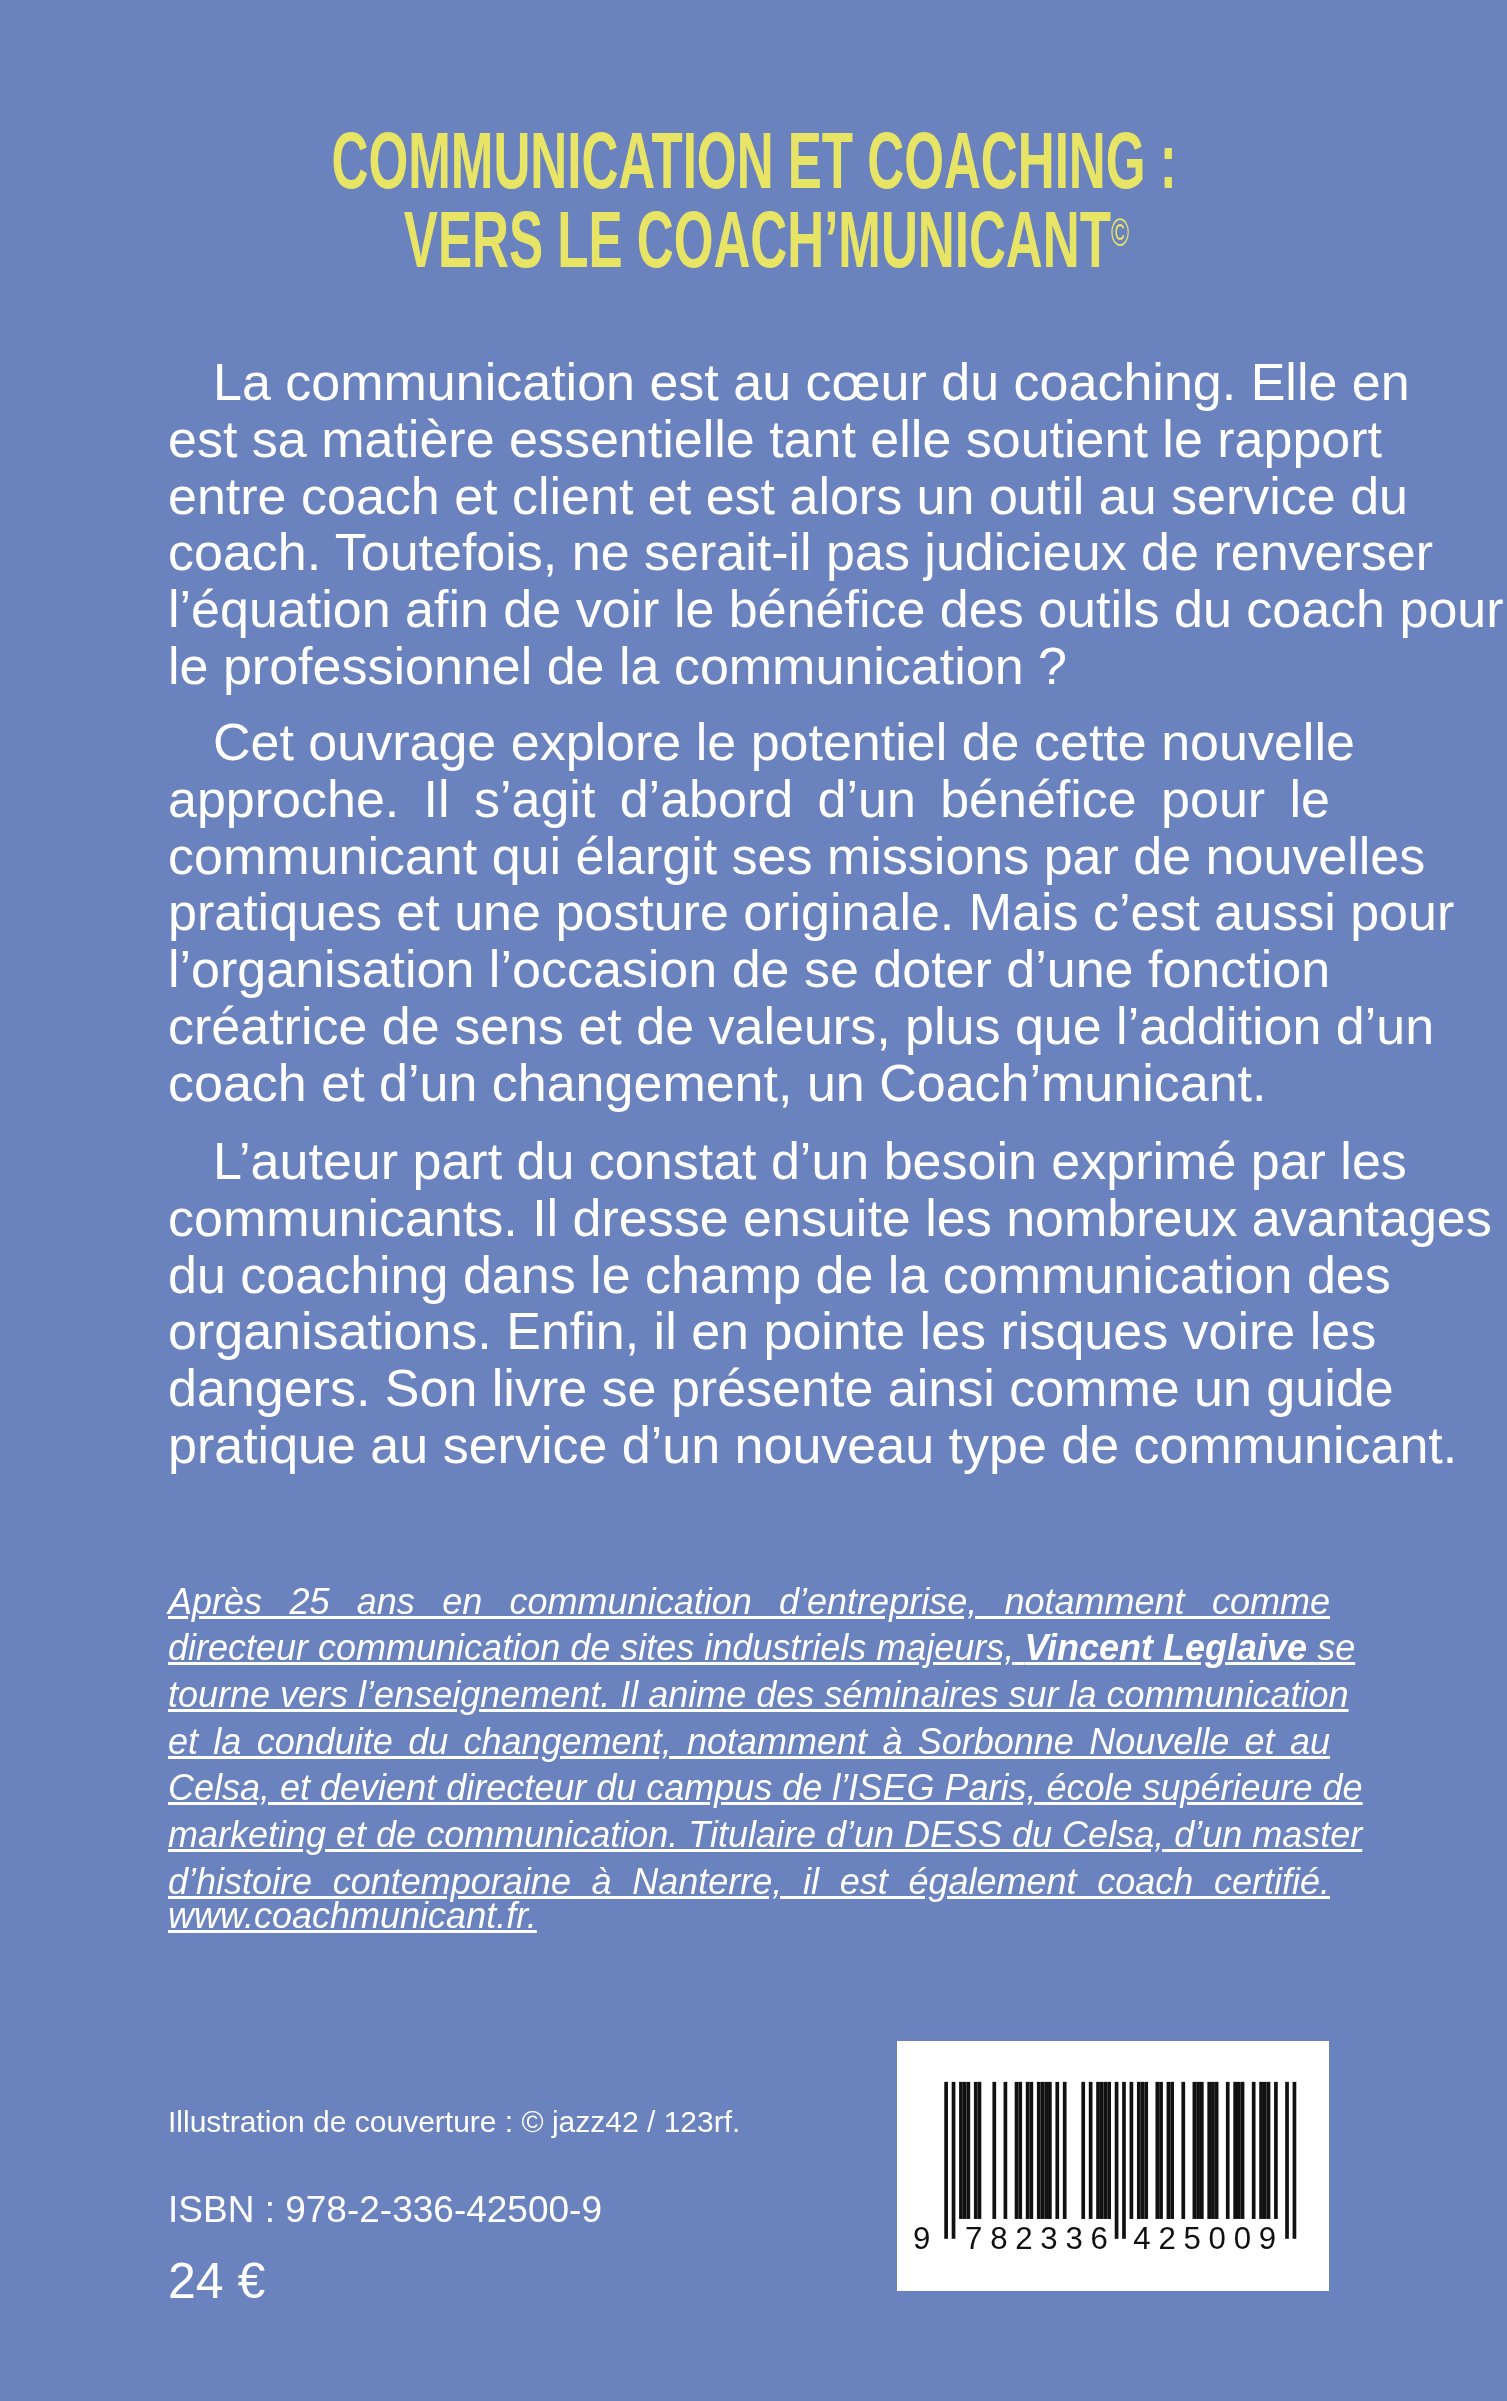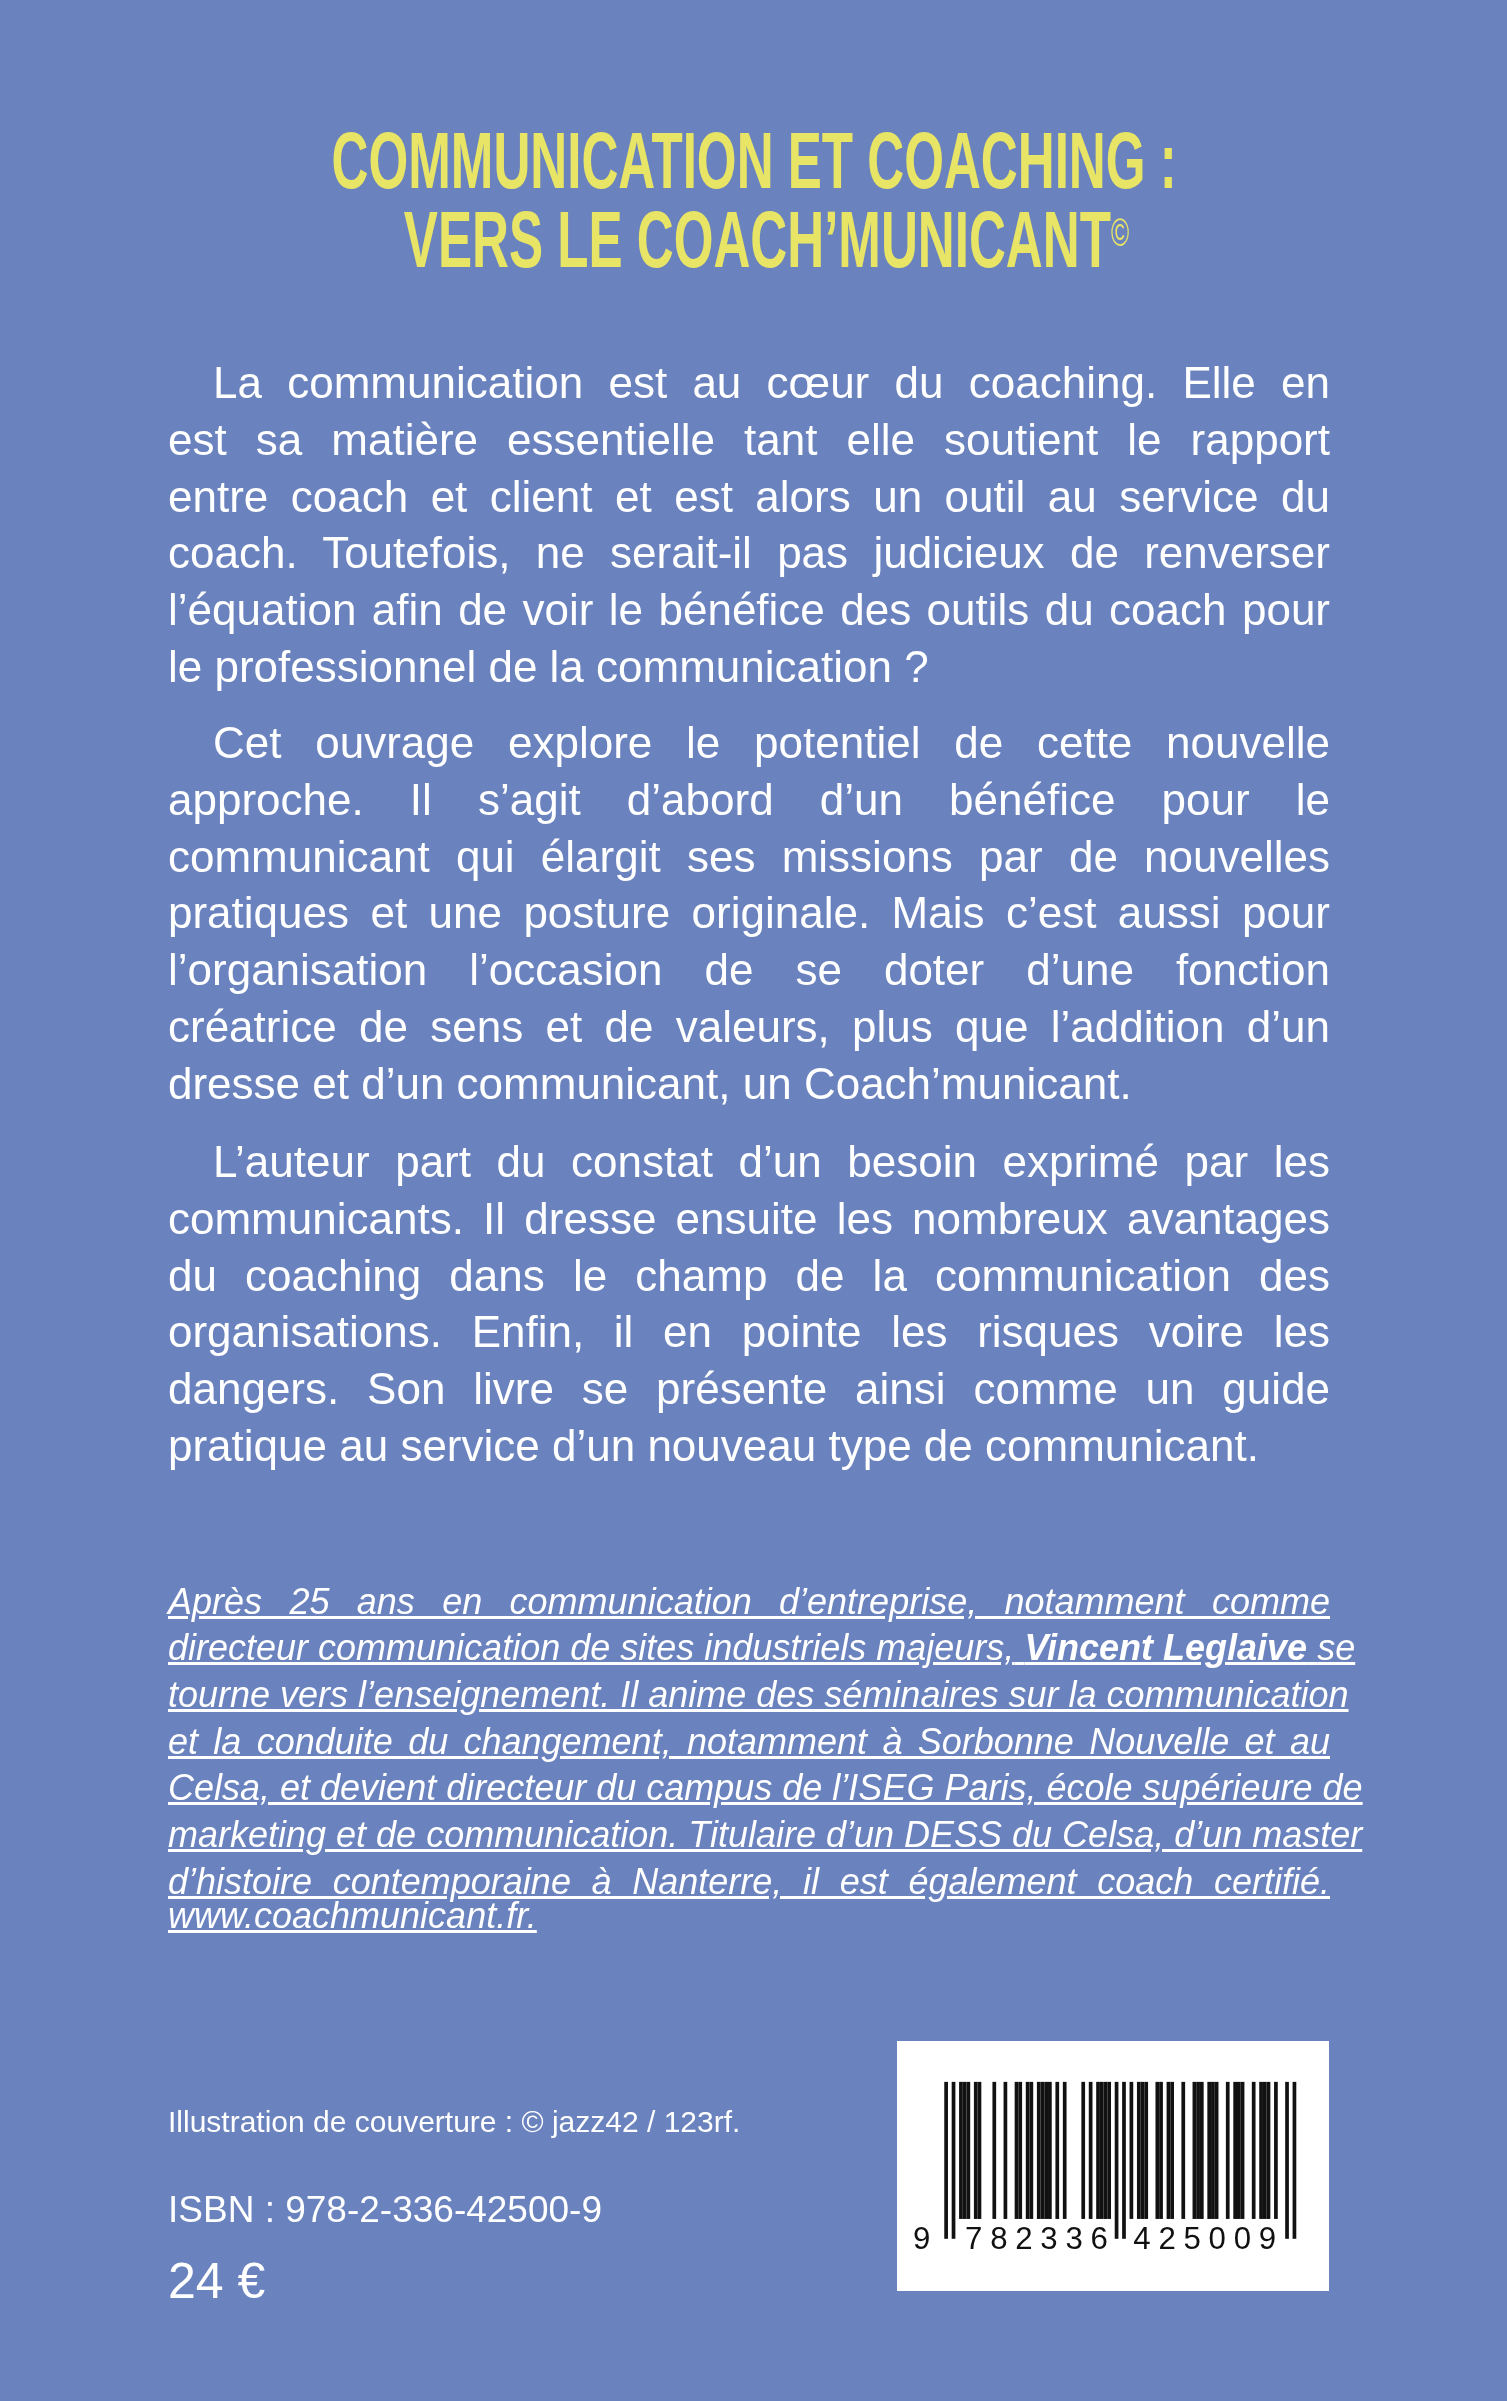--- a/index.html
+++ b/index.html
@@ -18,21 +18,21 @@
     display: inline-block; transform: scaleX(0.647); transform-origin: center;
   }
   .title sup { font-size: 38px; vertical-align: top; position: relative; top: -5.7px; font-weight: normal; }
   .para { position: absolute; left: 168px; width: 1162px; }
   .line {
     position: absolute; left: 0; width: 1162px; white-space: nowrap;
     text-align: justify; text-align-last: justify;
   }
   .line.last { text-align: left; text-align-last: left; }
   .line.indent { padding-left: 45px; width: 1117px; }
-  .body-line { font-size: 44px; line-height: 57px; height: 57px; }
+  .body-line { font-size: 52px; line-height: 57px; height: 57px; }
   .bio-line { font-size: 36px; line-height: 46px; height: 46px; font-style: italic; text-decoration: underline; }
   .bio-line b { font-weight: bold; }
   .credit { position: absolute; left: 168px; top: 2103px; font-size: 30px; line-height: 38px; }
   .isbn { position: absolute; left: 168px; top: 2187px; font-size: 37px; line-height: 45px; }
   .price { position: absolute; left: 168px; top: 2239px; font-size: 50px; line-height: 61px; margin-top: 12px; }
   .barcode-box {
     position: absolute; left: 897px; top: 2041px; width: 432px; height: 250px; background: #ffffff;
   }
   .barcode-box svg { position: absolute; left: 0; top: 0; }
 </style>
@@ -55,21 +55,21 @@
   <div class="line last body-line" style="top:284px">le professionnel de la communication ?</div>
 </div>
 
 <div class="para" style="top:714px;">
   <div class="line indent body-line" style="top:0px">Cet ouvrage explore le potentiel de cette nouvelle</div>
   <div class="line body-line" style="top:57px">approche. Il s’agit d’abord d’un bénéfice pour le</div>
   <div class="line body-line" style="top:114px">communicant qui élargit ses missions par de nouvelles</div>
   <div class="line body-line" style="top:170px">pratiques et une posture originale. Mais c’est aussi pour</div>
   <div class="line body-line" style="top:227px">l’organisation l’occasion de se doter d’une fonction</div>
   <div class="line body-line" style="top:284px">créatrice de sens et de valeurs, plus que l’addition d’un</div>
-  <div class="line last body-line" style="top:341px">dresse et d’un communicant, un Coach’municant.</div>
+  <div class="line last body-line" style="top:341px">coach et d’un changement, un Coach’municant.</div>
 </div>
 
 <div class="para" style="top:1133px;">
   <div class="line indent body-line" style="top:0px">L’auteur part du constat d’un besoin exprimé par les</div>
   <div class="line body-line" style="top:57px">communicants. Il dresse ensuite les nombreux avantages</div>
   <div class="line body-line" style="top:114px">du coaching dans le champ de la communication des</div>
   <div class="line body-line" style="top:170px">organisations. Enfin, il en pointe les risques voire les</div>
   <div class="line body-line" style="top:227px">dangers. Son livre se présente ainsi comme un guide</div>
   <div class="line last body-line" style="top:284px">pratique au service d’un nouveau type de communicant.</div>
 </div>

